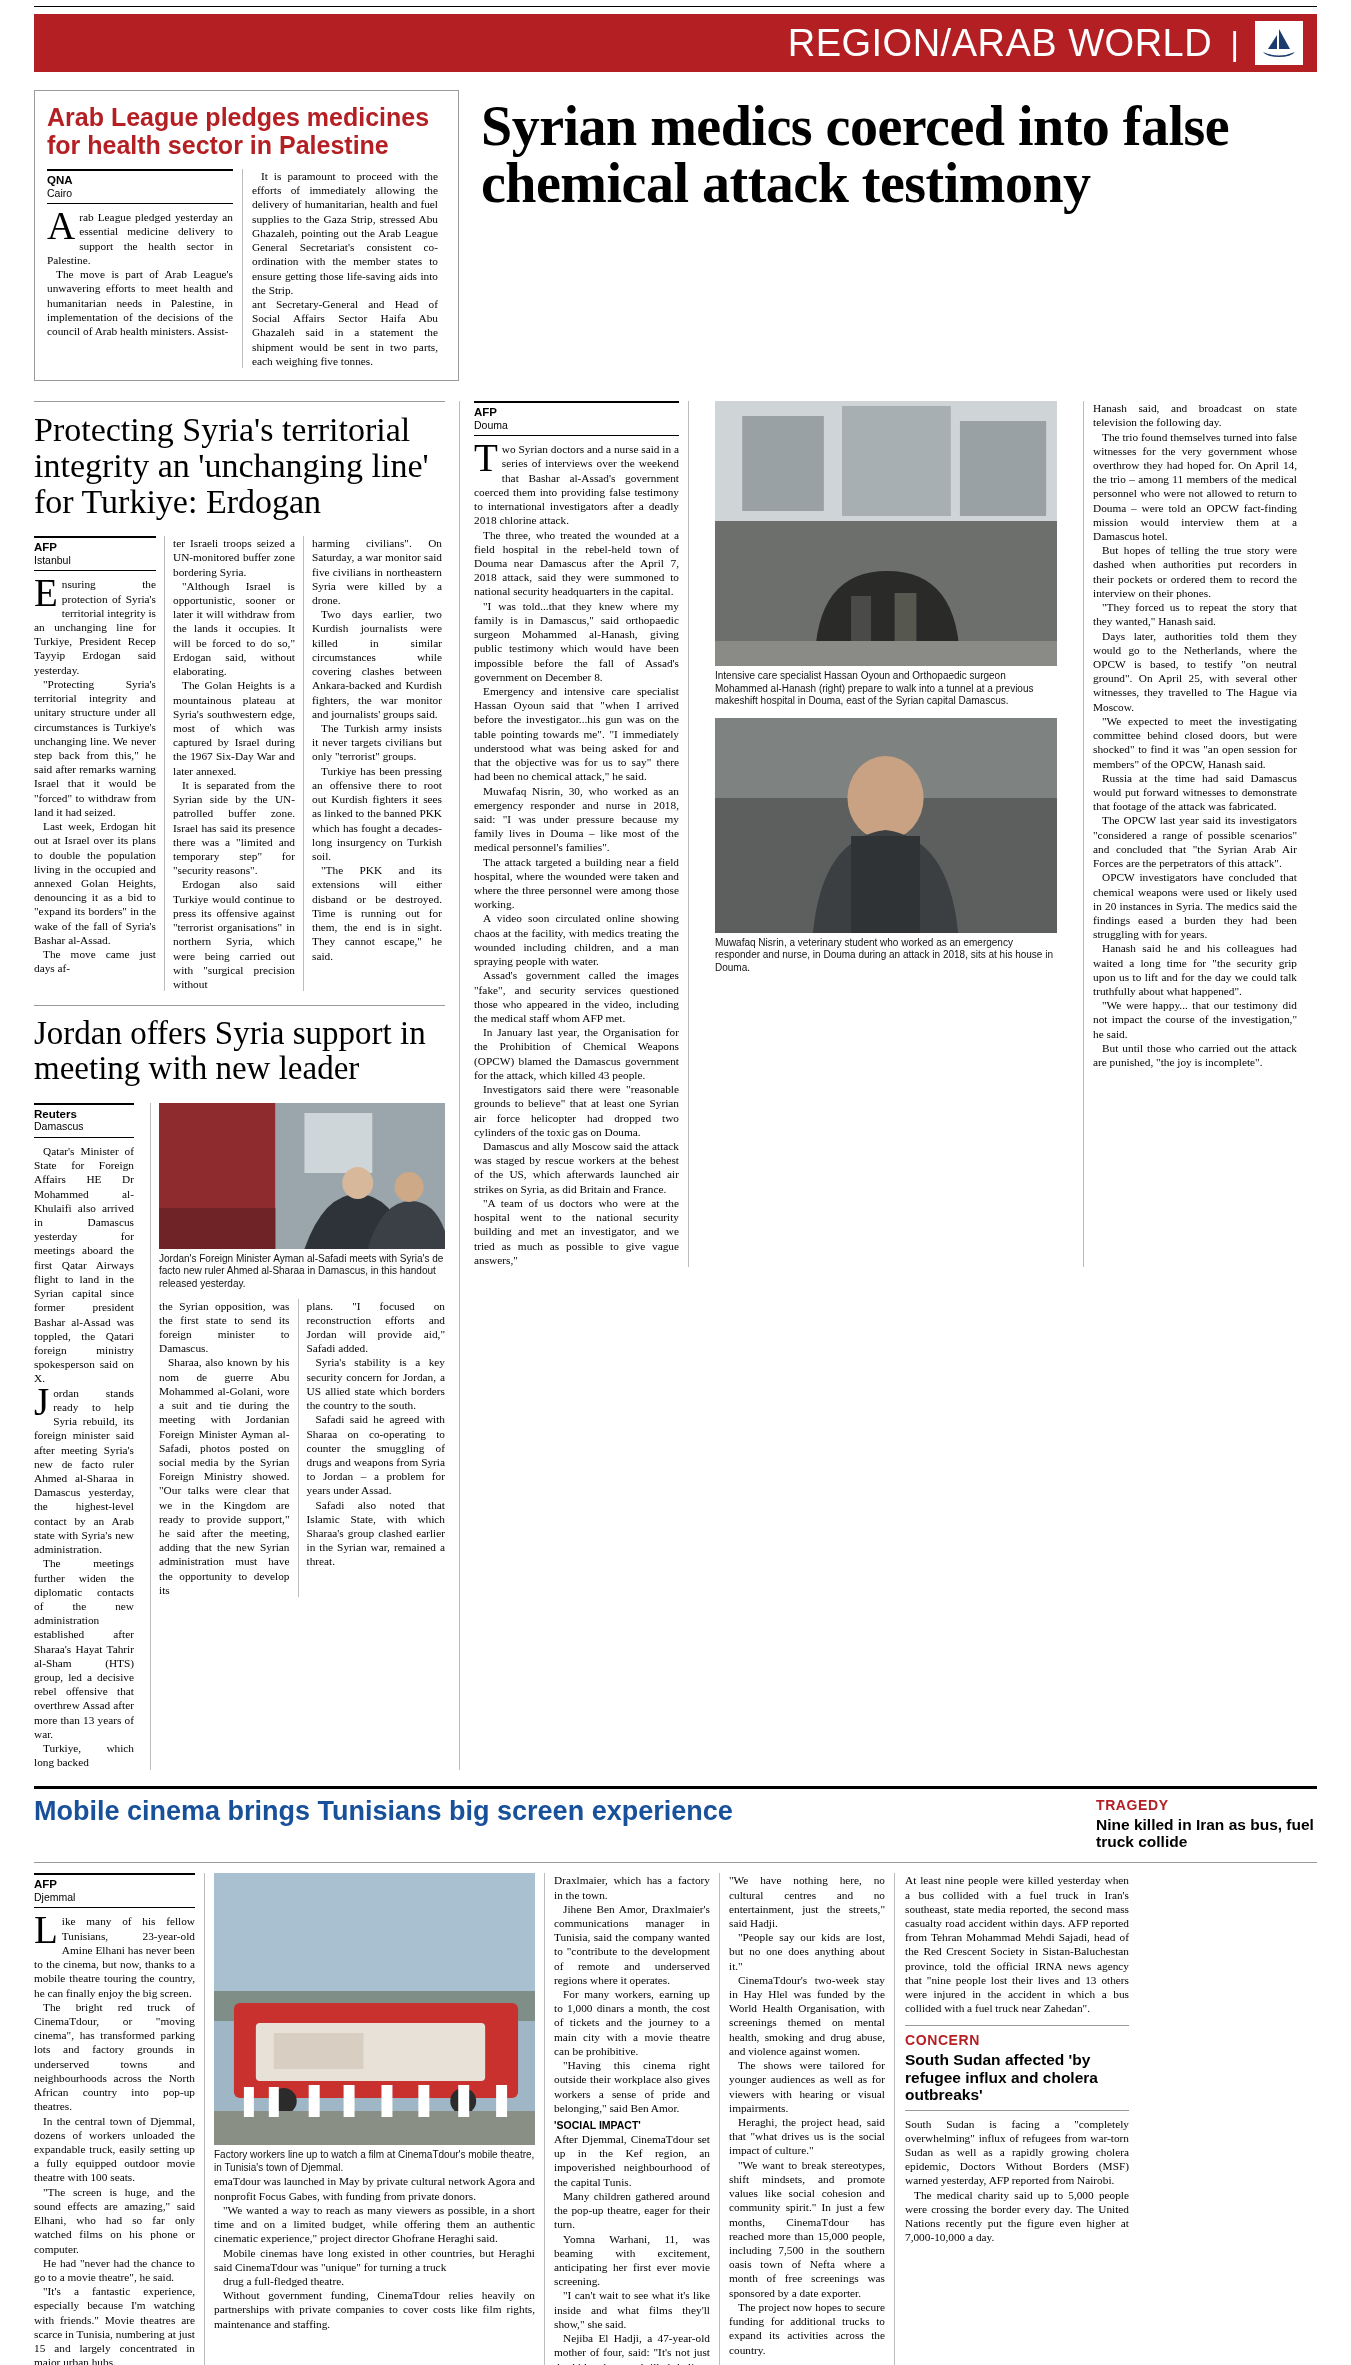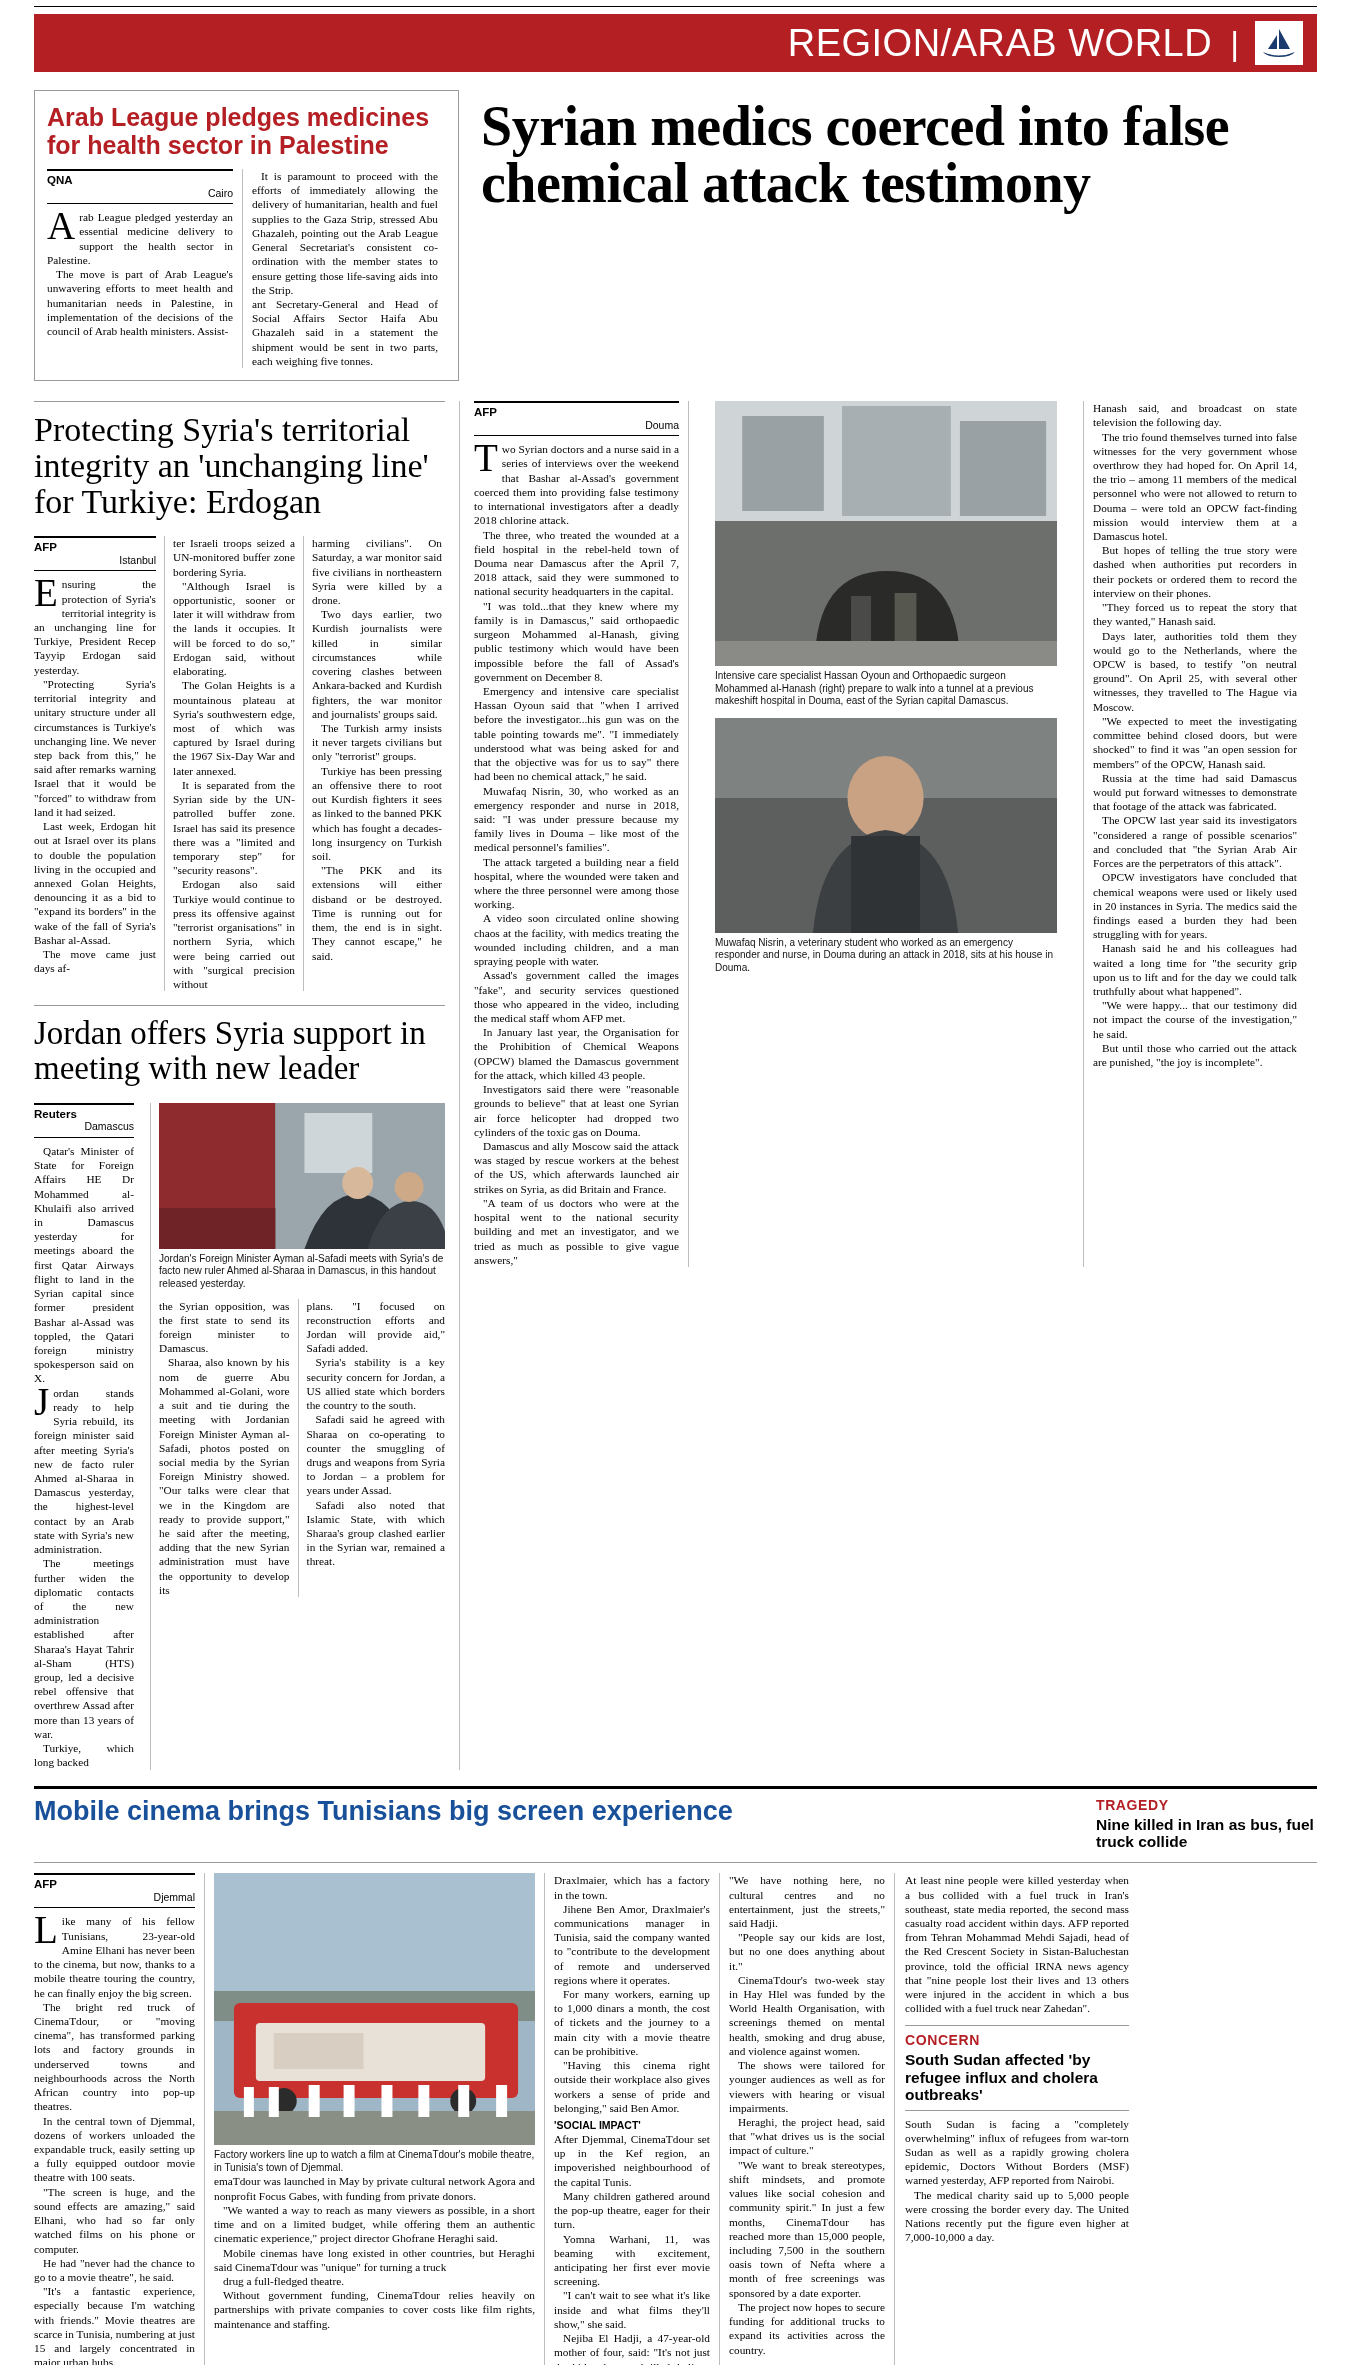--- a/index.html
+++ b/index.html
@@ -30,21 +30,21 @@
   .logo-box svg { display:block; }
 
   
   .cols { display:flex; }
   .col { }
   .colrule { border-left:1px solid #bdbdbd; }
 
   p.body { font-size:11.3px; line-height:1.26; text-align:justify; margin:0 0 0 0; text-indent:9px; hyphens:auto; }
   p.body.first { text-indent:0; }
   .byline { font-family:"Liberation Sans", sans-serif; font-weight:bold; font-size:11.5px; line-height:1.1; }
-  .byline .loc { font-weight:normal; font-size:10.5px; display:block; margin-top:1px;text-align:right; }
+  .byline .loc { font-weight:normal; font-size:10.5px; display:block; margin-top:1px; }
   .byline-wrap { border-top:2px solid #000; border-bottom:1px solid #000; padding:3px 0 4px; margin-bottom:6px; }
 
   .dropcap::first-letter {
     float:left; font-size:39px; line-height:31px; padding-right:4px; font-family:"Liberation Serif", serif; font-weight:normal;
   }
 
   
   .boxed { border:1px solid #9a9a9a; padding:12px 12px 12px; }
   .box-head { color:#b41f24; font-family:"Liberation Sans", sans-serif; font-weight:bold; font-size:25px; line-height:1.12; margin:0 0 10px; }
 

